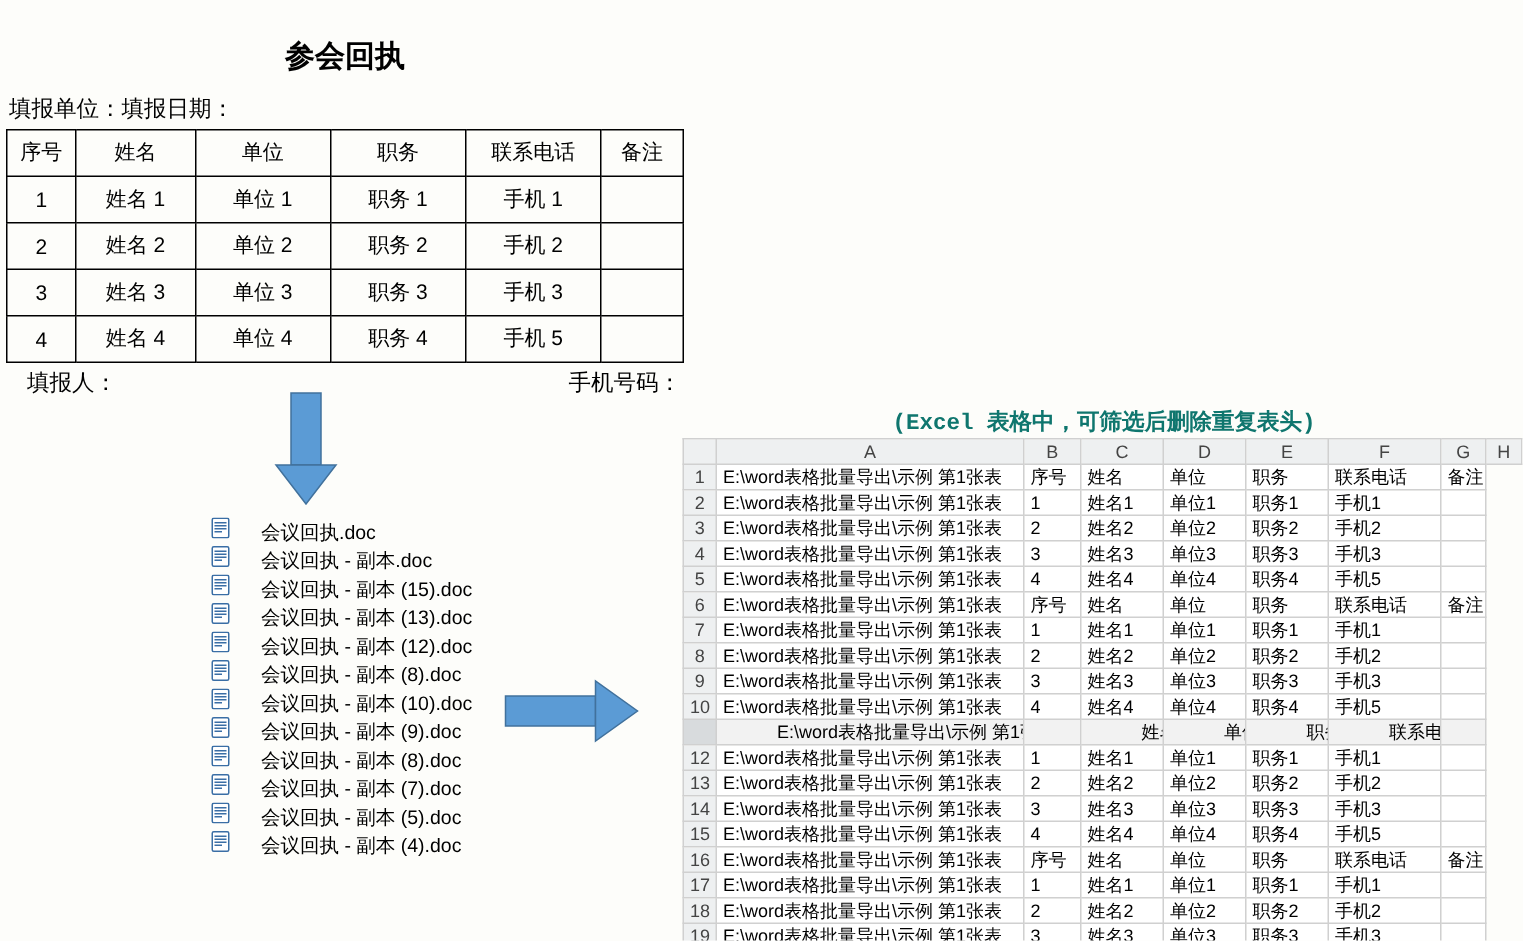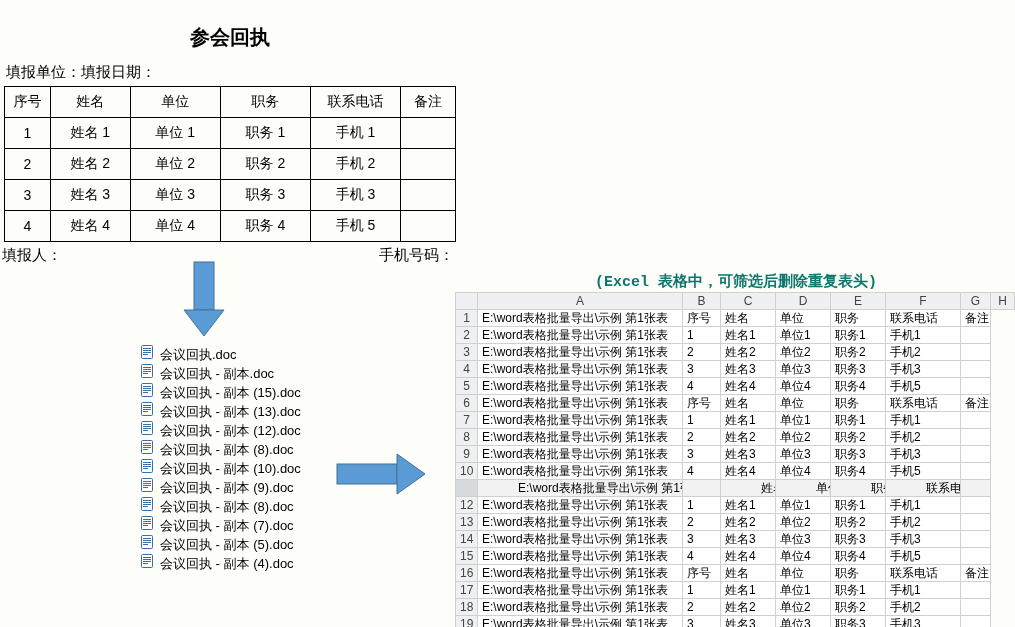--- a/index.html
+++ b/index.html
@@ -46,21 +46,21 @@
   table.word-table th { font-weight: normal; }
   .col-seq { width: 40px; }
   .col-name { width: 78px; }
   .col-unit { width: 90px; }
   .col-job  { width: 90px; }
   .col-tel  { width: 90px; }
   .col-note { width: 50px; }
   .word-footer {
     display: flex;
     justify-content: space-between;
-    padding: 4px 6px 0 2px;
+    padding: 4px 6px 0 18px;
     font-size: 15px;
   }
 
   
   .arrow-down {
     position: absolute;
     left: 180px;
     top: 260px;
   }
   .arrow-right {
@@ -74,21 +74,21 @@
     position: absolute;
     left: 140px;
     top: 345px;
     width: 190px;
     font-size: 13px;
     line-height: 18px;
   }
   .file-row {
     display: flex;
     align-items: center;
-    gap: 6px;
+    gap: 20px;
     white-space: nowrap;
   }
   .file-row svg { flex: 0 0 auto; }
 
   
   .green-note {
     position: absolute;
     left: 595px;
     top: 272px;
     color: #0f766e;

